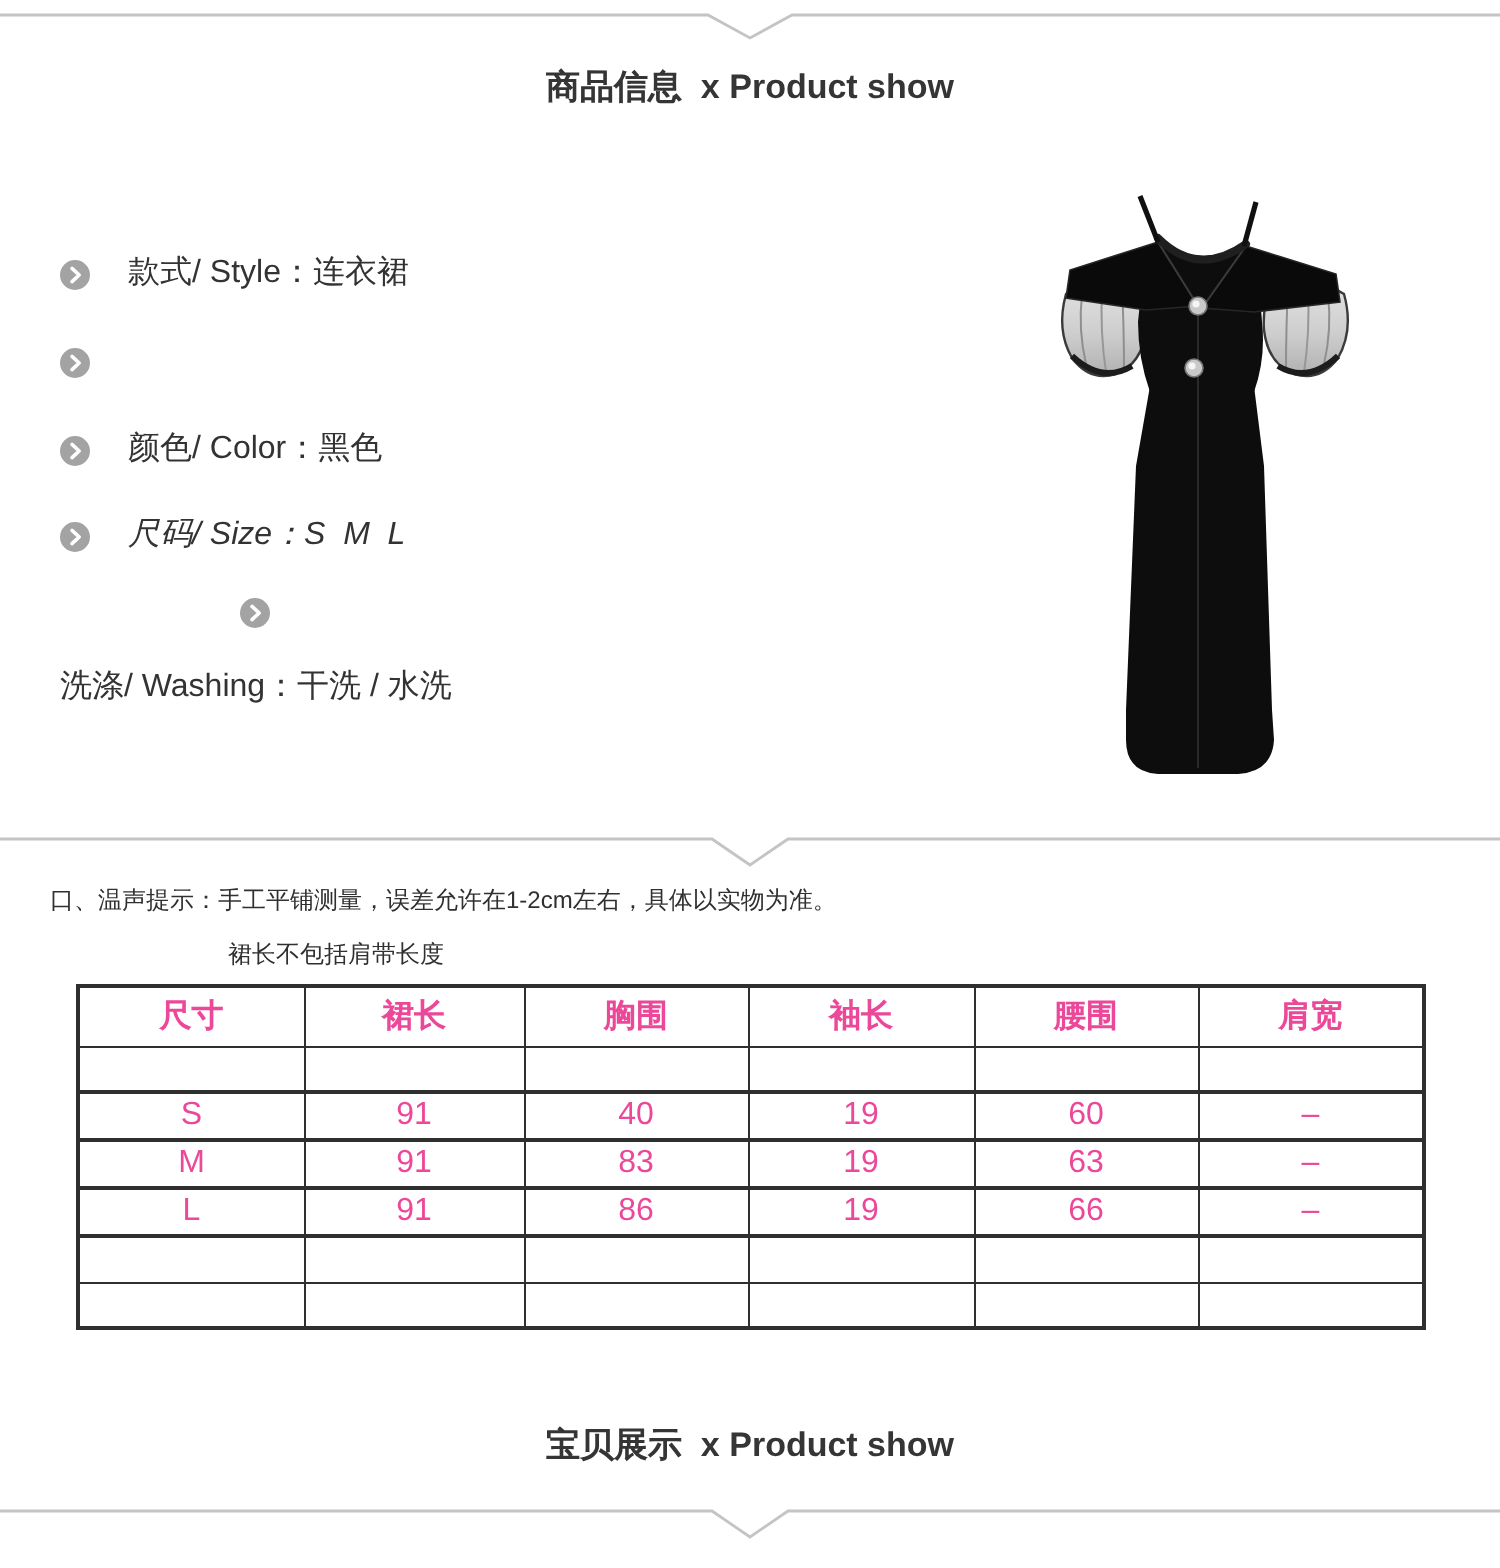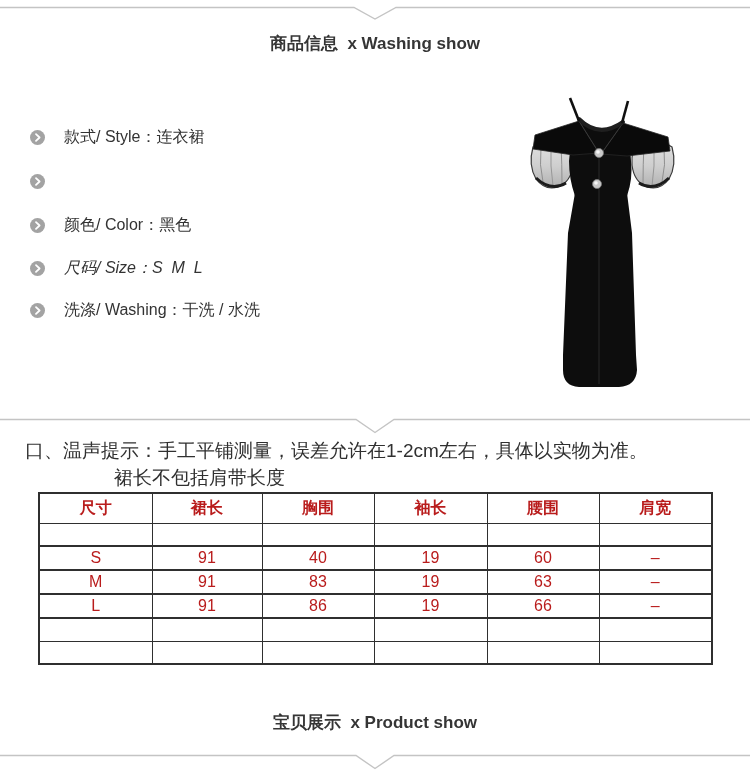--- a/index.html
+++ b/index.html
@@ -12,48 +12,48 @@
   .section-title {
     position:absolute; left:0; width:750px; text-align:center;
     font-size:17px; font-weight:700; color:#353535; white-space:pre; line-height:22px;
   }
   .attr-item {
     position:absolute; left:30px; height:22px;
     display:flex; align-items:center; gap:19px;
   }
   .attr-item .bullet { width:15px; height:15px; flex:0 0 15px; }
   .attr-text { font-size:16px; color:#333333; white-space:pre; line-height:22px; }
-  .note { position:absolute; font-size:19px; color:#303030; white-space:pre; line-height:19px; }
+  .note { position:absolute; font-size:12px; color:#303030; white-space:pre; line-height:19px; }
   .dress { position:absolute; left:495px; top:65px; }
   table.size-table {
     position:absolute; left:38px; top:492px; width:673px;
     border-collapse:collapse; table-layout:fixed;
     border:2px solid #2f2f2f;
   }
   .size-table th, .size-table td {
     border:1px solid #2f2f2f; text-align:center; vertical-align:middle;
-    font-size:16px; color:#b91c1c; padding:0; overflow:hidden;
+    font-size:16px; color:#ec4899; padding:0; overflow:hidden;
   }
   .size-table th { font-weight:700; }
   .size-table tr.row-header th { height:30px; }
   .size-table tr.row-empty-a td { height:23px; border-bottom-width:2px; }
   .size-table tr.row-data td { height:24px; border-bottom-width:2px; }
   .size-table tr.row-empty-b td { height:23px; border-bottom-width:1px; }
   .size-table tr.row-empty-c td { height:23px; }
 </style>
 </head>
 <body>
 
 <div class="page">
 
   <svg class="divider" style="top:0;" width="750" height="24" viewBox="0 0 750 24">
     <path d="M0,7.5 L354,7.5 L375,19 L396,7.5 L750,7.5" fill="none" stroke="#c4c4c4" stroke-width="1.4"></path>
   </svg>
 
-  <div class="section-title" style="top:33px;">商品信息  x Washing show</div>
+  <div class="section-title" style="top:33px;">商品信息  x Product show</div>
 
   <div class="attr-item" style="top:126px;">
     <svg class="bullet" viewBox="0 0 15 15">
       <circle cx="7.5" cy="7.5" r="7.5" fill="#a3a3a3"></circle>
       <path d="M6,4.2 L9.6,7.5 L6,10.8" fill="none" stroke="#ffffff" stroke-width="1.8" stroke-linecap="round" stroke-linejoin="round"></path>
     </svg>
     <span class="attr-text">款式/ Style：连衣裙</span>
   </div>
   <div class="attr-item" style="top:170px;">
     <svg class="bullet" viewBox="0 0 15 15">
@@ -68,21 +68,21 @@
     </svg>
     <span class="attr-text">颜色/ Color：黑色</span>
   </div>
   <div class="attr-item" style="top:257px;font-style:italic;">
     <svg class="bullet" viewBox="0 0 15 15">
       <circle cx="7.5" cy="7.5" r="7.5" fill="#a3a3a3"></circle>
       <path d="M6,4.2 L9.6,7.5 L6,10.8" fill="none" stroke="#ffffff" stroke-width="1.8" stroke-linecap="round" stroke-linejoin="round"></path>
     </svg>
     <span class="attr-text">尺码/ Size：S  M  L</span>
   </div>
-  <div class="attr-item" style="top:299px;">
+  <div class="attr-item" style="top:299px;flex-direction:column;">
     <svg class="bullet" viewBox="0 0 15 15">
       <circle cx="7.5" cy="7.5" r="7.5" fill="#a3a3a3"></circle>
       <path d="M6,4.2 L9.6,7.5 L6,10.8" fill="none" stroke="#ffffff" stroke-width="1.8" stroke-linecap="round" stroke-linejoin="round"></path>
     </svg>
     <span class="attr-text">洗涤/ Washing：干洗 / 水洗</span>
   </div>
 
   <svg class="dress" width="240" height="330" viewBox="0 0 240 330">
     <defs>
       <linearGradient id="mesh" x1="0" y1="0" x2="0" y2="1">

